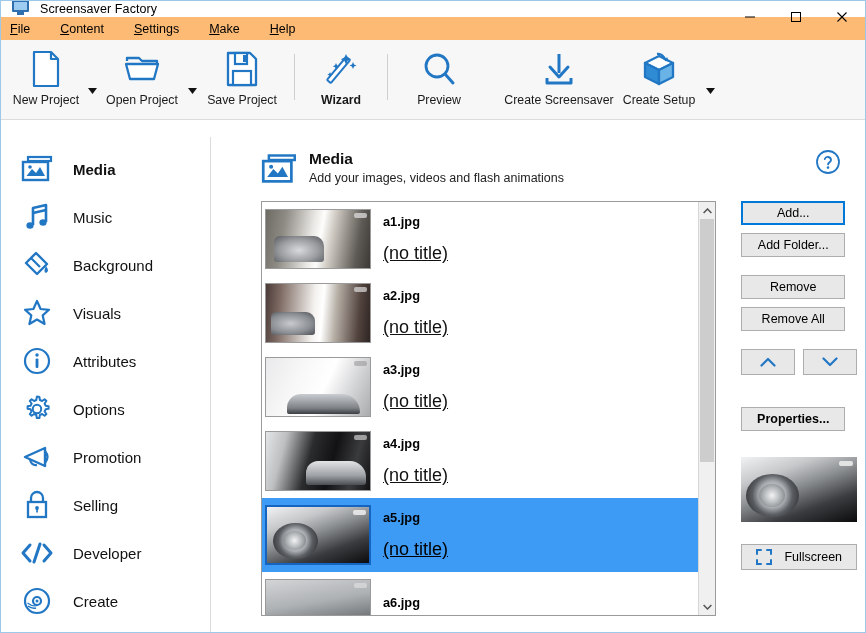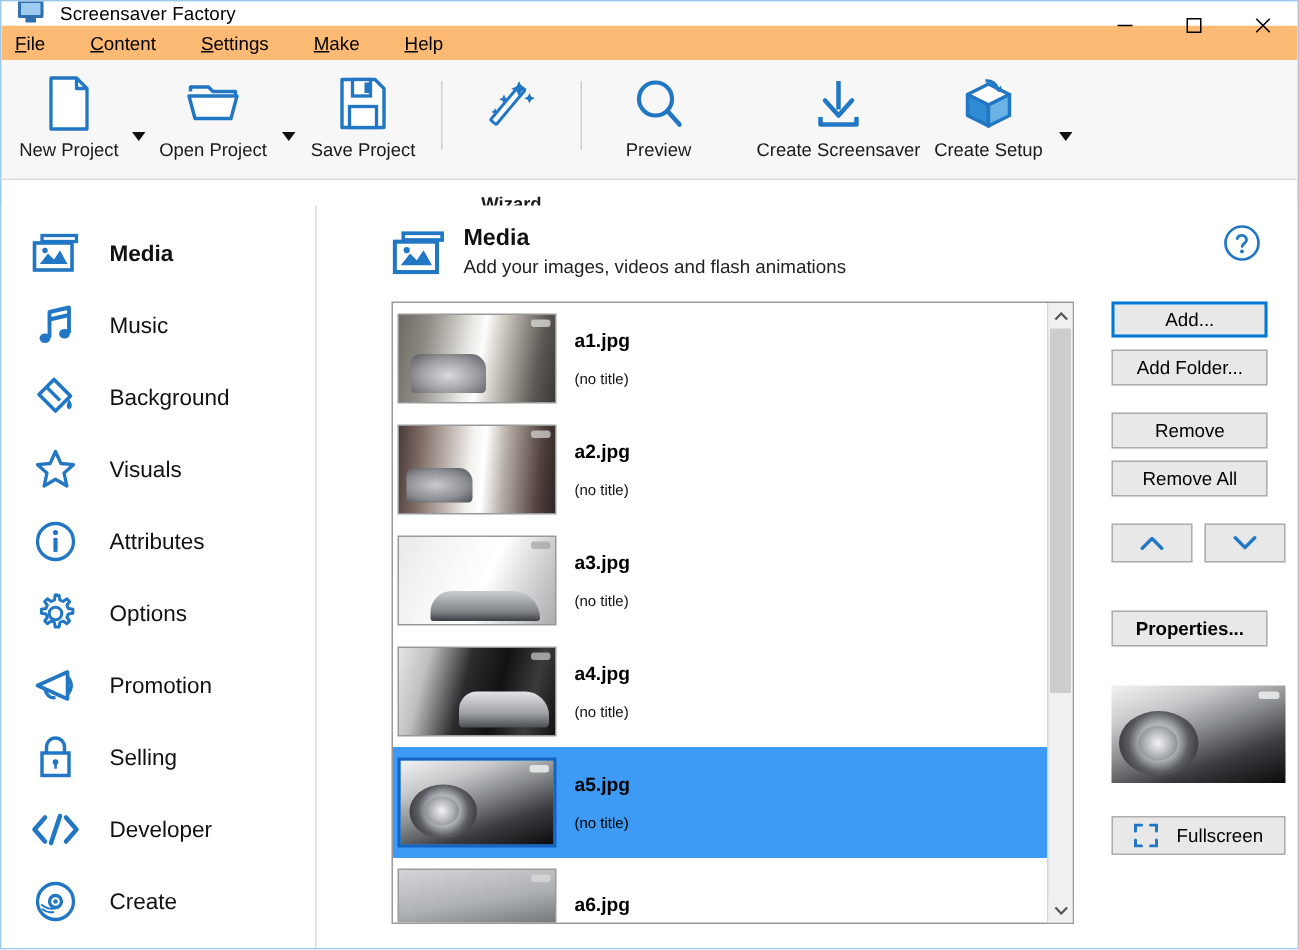--- a/index.html
+++ b/index.html
@@ -55,21 +55,21 @@
 
   
   .listbox { width:500px; border:1px solid #9a9a9a; background:#fff; position:relative; overflow:hidden; }
   .list-inner { position:absolute; left:0; top:0; right:17px; bottom:0; overflow:hidden; }
   .row { height:74px; display:flex; align-items:center; padding-left:3px; }
   .row.selected { background:#3d9bf5; }
   .thumb { width:106px; height:60px; border:1px solid #9a9a9a; background:#111; flex:0 0 auto; position:relative; overflow:hidden; }
   .row.selected .thumb { border:2px solid #1565c0; }
   .row-text { margin-left:12px; }
   .row-name { font-size:12.8px; font-weight:bold; color:#000; }
-  .row-title { font-size:10px; color:#111; margin-top:14px; }
+  .row-title { font-size:18px; color:#111; margin-top:14px;text-decoration:underline; }
   .row.selected .row-name, .row.selected .row-title { color:#000000; }
 
   
   .vscroll { position:absolute; right:0; top:0; bottom:0; width:17px; background:#f0f0f0; border-left:1px solid #d6d6d6; }
   .vs-btn { height:17px; display:flex; align-items:center; justify-content:center; background:#f0f0f0; }
   .vs-track { position:absolute; top:17px; bottom:17px; left:0; right:0; }
   .vs-thumb { position:absolute; left:1px; right:1px; background:#cdcdcd; }
 
   
   .rightpanel { width:136px; margin-left:25px; position:relative; }
@@ -164,21 +164,21 @@
             <rect x="11" y="3" width="12" height="11" fill="#fff" stroke="#2277c4" stroke-width="2.2"></rect>
             <rect x="19" y="5" width="3" height="7" fill="#2277c4"></rect>
             <rect x="9" y="21" width="18" height="14" fill="#fff" stroke="#2277c4" stroke-width="2.2"></rect>
           </svg>
       </div>
       <div class="tb-label">Save Project</div>
     </div>
 
     <div class="tb-sep"></div>
 
-    <div class="tb-item" style="width:74px;gap:36px;">
+    <div class="tb-item" style="width:74px;">
       <div class="tb-ico">
         <svg width="38" height="38" viewBox="0 0 38 38">
           <rect x="14" y="5" width="5" height="30" rx="1" fill="#fff" stroke="#2277c4" stroke-width="2" transform="rotate(40 16.5 20)"></rect>
           <path d="M24 4 l1.6 3.6 3.6 1.6 -3.6 1.6 -1.6 3.6 -1.6 -3.6 -3.6 -1.6 3.6 -1.6 Z" fill="#2277c4"></path>
           <path d="M31 12 l1.1 2.4 2.4 1.1 -2.4 1.1 -1.1 2.4 -1.1 -2.4 -2.4 -1.1 2.4 -1.1 Z" fill="#2277c4"></path>
           <path d="M14 13 l1 2.2 2.2 1 -2.2 1 -1 2.2 -1 -2.2 -2.2 -1 2.2 -1 Z" fill="#2277c4"></path>
           <path d="M8 22 l.8 1.8 1.8 .8 -1.8 .8 -.8 1.8 -.8 -1.8 -1.8 -.8 1.8 -.8 Z" fill="#2277c4"></path>
         </svg>
       </div>
       <div class="tb-label bold">Wizard</div>

